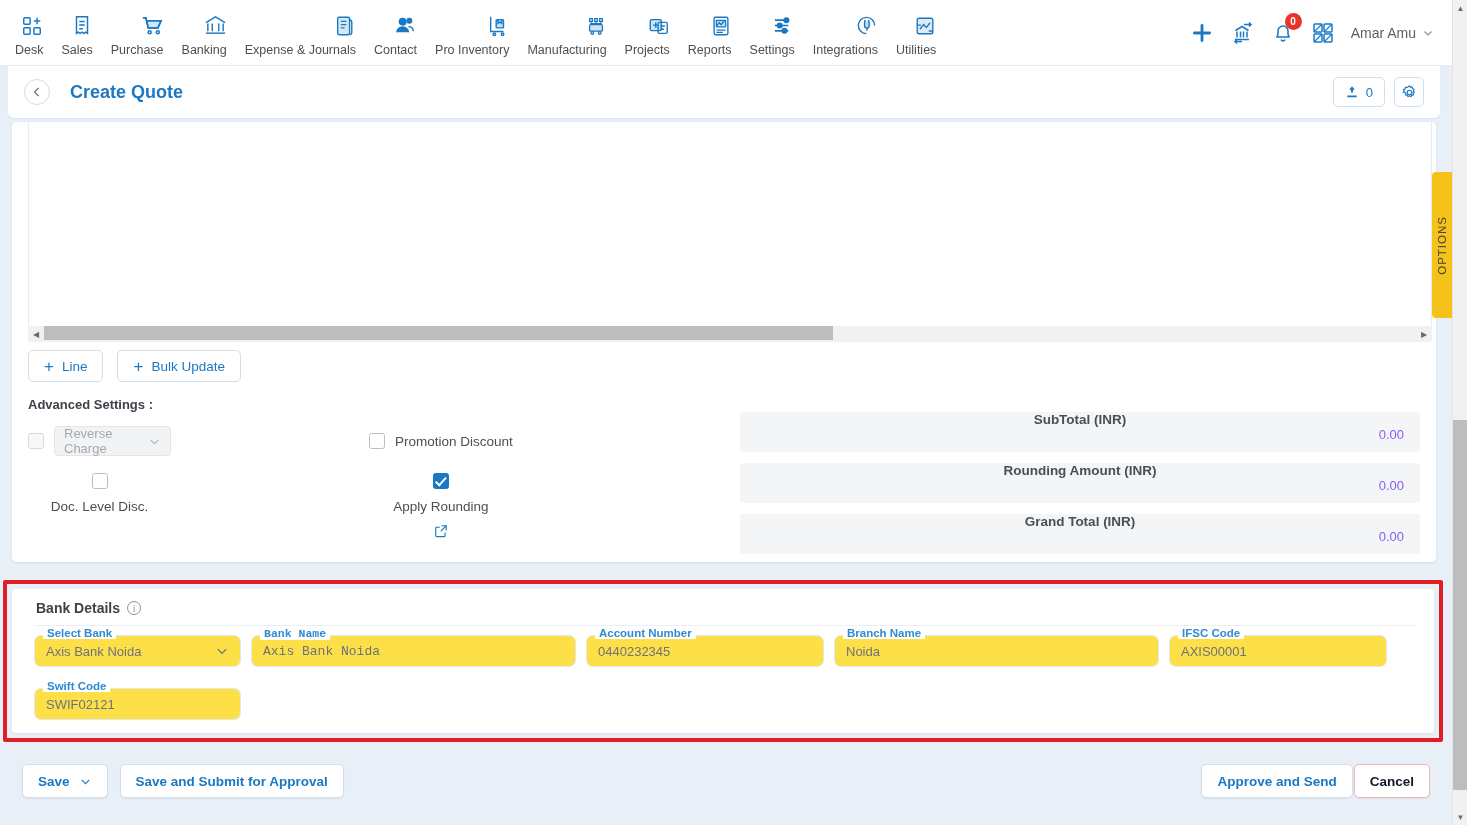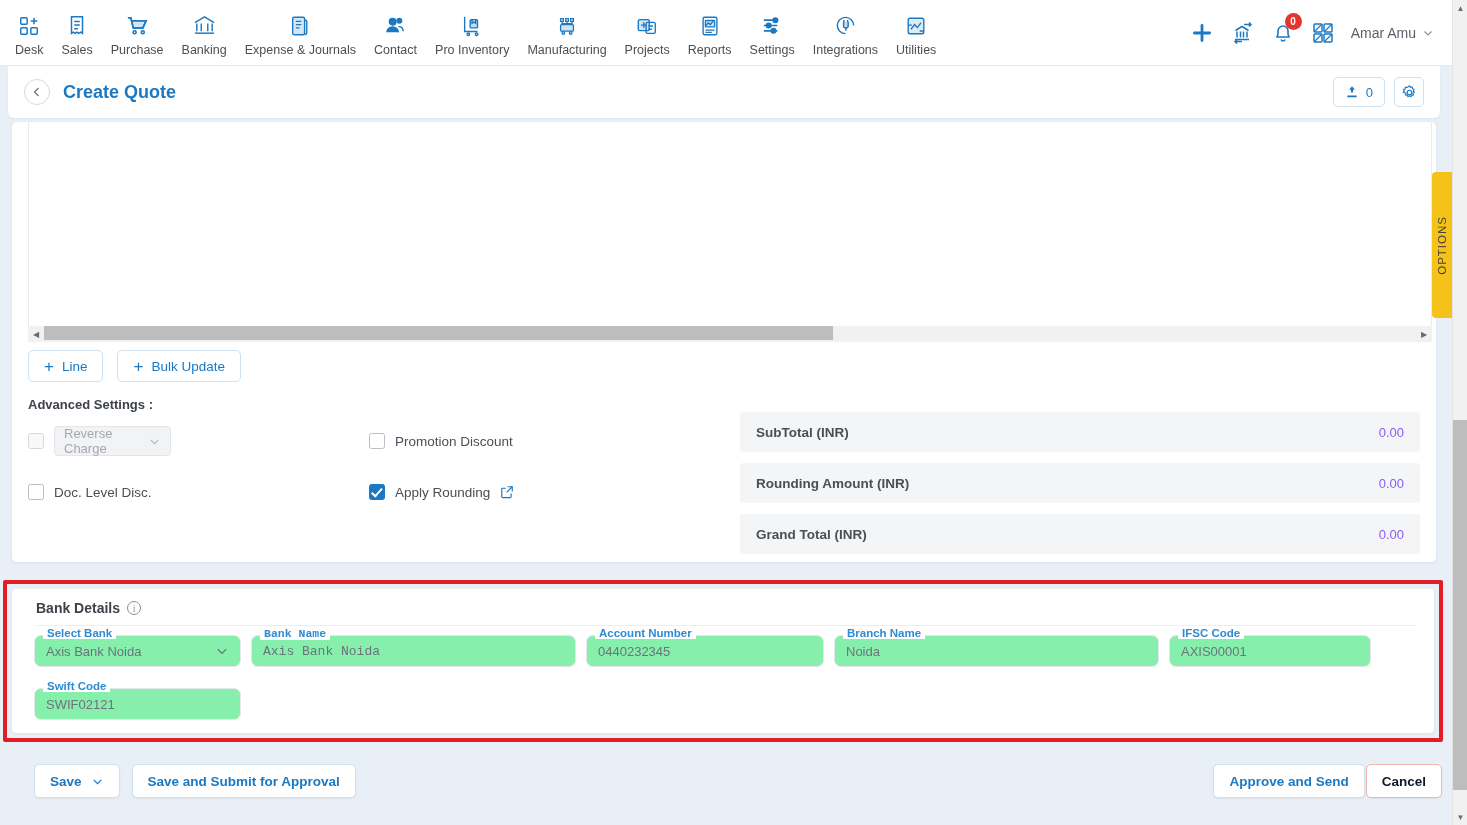--- a/index.html
+++ b/index.html
@@ -13,21 +13,21 @@
 
   
   .topnav {
     position: absolute; top: 0; left: 0; width: 1452px; height: 66px;
     background: #ffffff;
     display: flex; align-items: center;
     border-bottom: 1px solid #e6e9ee;
   }
   .nav-items { display: flex; align-items: flex-start; padding-left: 6px; }
   .nav-item {
-    display: flex; flex-direction: column; align-items: center;
+    display: flex; flex-direction: column; align-items: flex-end;
     padding: 6px 9px 2px 9px; cursor: pointer; min-width: 46px;
   }
   .nav-item .ico { height: 27px; display:flex; align-items:center; justify-content:center; }
   .nav-item .lbl {
     font-size: 12.5px; color: #4a4f56; margin-top: 4px; white-space: nowrap;
   }
   .nav-right {
     margin-left: auto; display: flex; align-items: center; gap: 16px;
     padding-right: 18px;
   }
@@ -50,21 +50,21 @@
     display: flex; align-items: center; padding: 0 16px;
     box-shadow: 0 1px 2px rgba(0,0,0,0.05);
   }
   .backbtn {
     width: 26px; height: 26px; border-radius: 50%;
     border: 1px solid #d6dae0; background:#fff;
     display: flex; align-items: center; justify-content: center;
     cursor: pointer; color:#5c6169; font-size: 13px;
   }
   .pagetitle {
-    font-size: 18px; font-weight: bold; color: #1b78c2; margin-left: 13px;
+    font-size: 18px; font-weight: bold; color: #1b78c2; margin-left: 20px;
   }
   .head-actions { margin-left: auto; display:flex; align-items:center; gap: 9px; }
   .pill {
     border: 1px solid #cfe0ee; border-radius: 5px; background:#fff;
     height: 30px; display:flex; align-items:center; gap:7px;
     padding: 0 11px; cursor:pointer; color: #1b78c2; font-size: 13px;
   }
   .sqbtn {
     border: 1px solid #cfe0ee; border-radius: 5px; background:#fff;
     width: 30px; height: 30px; display:flex; align-items:center; justify-content:center;
@@ -102,21 +102,21 @@
 
   .advlabel {
     position: absolute; top: 275px; left: 16px;
     font-size: 13px; font-weight: bold; color: #3d4249;
   }
 
   .adv-col1 { position: absolute; top: 300px; left: 16px; }
   .adv-col2 { position: absolute; top: 300px; left: 357px; }
 
   .chkrow { display: flex; align-items: center; gap: 10px; height: 38px; }
-  .chkrow.r2 { margin-top: 13px; }
+  .chkrow.r2 { margin-top: 13px; flex-direction: column; }
   .cbox {
     width: 16px; height: 16px; border: 1.6px solid #b9c0c8; border-radius: 2.5px;
     background: #fff; cursor: pointer; flex: none;
   }
   .cbox.disabled { border-color: #d6dade; background: #f7f8f9; cursor: default; }
   .cbox.checked {
     background: #1b78c2; border-color: #1b78c2; position: relative;
   }
   .cbox.checked:after {
     content: ""; position: absolute; left: 4.4px; top: 1.2px;
@@ -129,21 +129,21 @@
     height: 30px; width: 117px; display: flex; align-items: center;
     padding: 0 9px; font-size: 13px; color: #a4a9b0;
   }
   .selbox .cv { margin-left: auto; color:#a4a9b0; }
   .extlink { color: #1b78c2; display:flex; align-items:center; cursor:pointer; }
 
   
   .totals { position: absolute; top: 290px; left: 728px; width: 680px; }
   .totrow {
     background: #f4f5f7; border-radius: 4px; height: 40px;
-    display: flex; align-items: center; padding: 0 16px; margin-bottom: 11px;
+    display: flex; align-items: center; padding: 0 16px; margin-bottom: 11px; flex-direction: column;
   }
   .totlabel { font-size: 13.5px; color: #4a4f56; font-weight: bold; }
   .totval { margin-left: auto; font-size: 13px; color: #8b5cf6; }
 
   
   .bankwrap {
     position: absolute; top: 580px; left: 3px; width: 1440px; height: 162px;
     border: 4px solid #e01e26; border-radius: 2px;
   }
   .bankcard {
@@ -164,38 +164,38 @@
   .bankdiv { position: absolute; top: 36px; left: 24px; right: 18px; height:1px; background: #eceff2; }
 
   .fieldgrid {
     position: absolute; top: 46px; left: 22px; right: 14px;
     display: flex; flex-wrap: wrap; gap: 0;
   }
   .fld { position: relative; margin-right: 10px; margin-bottom: 21px; }
   .fld .box {
     border: 1px solid #e4e7eb; border-radius: 7px; height: 32px;
     display: flex; align-items: center; padding: 0 11px;
-    font-size: 13px; color: #6d737b; background: #86efac;
+    font-size: 13px; color: #6d737b; background: #fde047;
   }
   .fld .flabel {
     position: absolute; top: -8px; left: 9px; background: #fff;
     padding: 0 4px; font-size: 11.5px; font-weight: bold; color: #2e8bd4;
     white-space: nowrap;
   }
   .fld .cv { margin-left: auto; color: #6d737b; }
   .w-sel  { width: 207px; }
   .w-bank { width: 325px; font-family: Liberation Mono, monospace; }
   .w-acct { width: 238px; }
   .w-brnc { width: 325px; }
-  .w-ifsc { width: 202px; }
+  .w-ifsc { width: 218px; }
   .w-swft { width: 207px; }
 
   
   .footer {
-    position: absolute; top: 750px; left: 12px; width: 1452px; height: 62px;
+    position: absolute; top: 750px; left: 0; width: 1452px; height: 62px;
     display: flex; align-items: center; padding: 0 22px;
   }
   .fbtn {
     border: 1px solid #cfe0ee; border-radius: 5px; background:#fff;
     height: 34px; display:flex; align-items:center; gap:9px;
     padding: 0 15px; cursor:pointer; color: #1b78c2; font-size: 13.5px;
     font-weight: bold;
     box-shadow: 0 1px 2px rgba(0,0,0,0.06);
   }
   .fbtn.cancel { color: #0f172a; border-color: #f0b6b2; }

